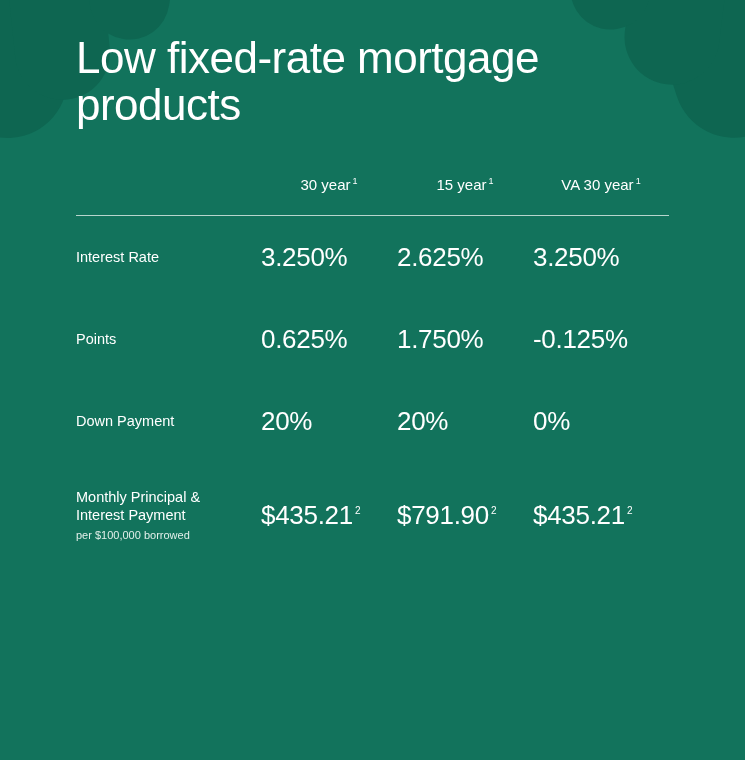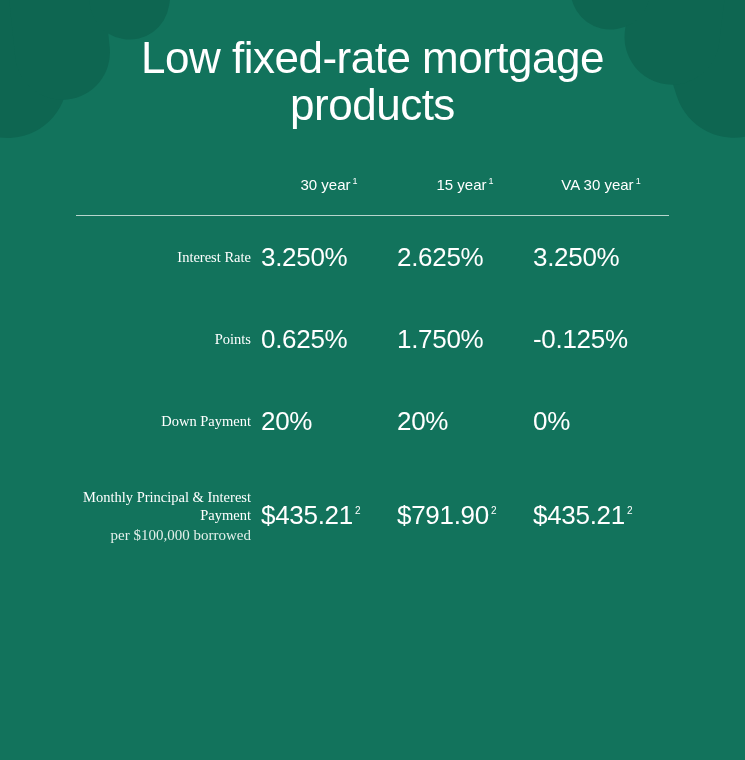--- a/index.html
+++ b/index.html
@@ -65,21 +65,20 @@
 
   .content {
     position: relative;
     z-index: 2;
     padding: 0 76px;
   }
 
   h1.headline {
     margin: 0;
     padding-top: 34px;
-    text-align: center;
     font-size: 44px;
     line-height: 47px;
     font-weight: 400;
     letter-spacing: -0.5px;
     color: #ffffff;
   }
 
   table.rates {
     width: 593px;
     margin: 0 auto;
@@ -111,28 +110,27 @@
     border-bottom: 1px solid rgba(255,255,255,0.45);
     height: 0;
     padding: 0;
   }
 
   td.rowlabel {
     font-size: 14.5px;
     line-height: 18px;
     font-weight: 400;
     color: #ffffff;
-    text-align: right;
+    text-align: left;
     padding: 26px 10px 26px 0;
     vertical-align: middle;
-    font-family: Liberation Serif, serif;
   }
   td.rowlabel .sub {
     display: block;
-    font-size: 15px;
+    font-size: 11px;
     line-height: 14px;
     color: #e2efea;
     margin-top: 4px;
   }
   td.value {
     font-size: 26px;
     line-height: 30px;
     font-weight: 400;
     text-align: left;
     color: #ffffff;

